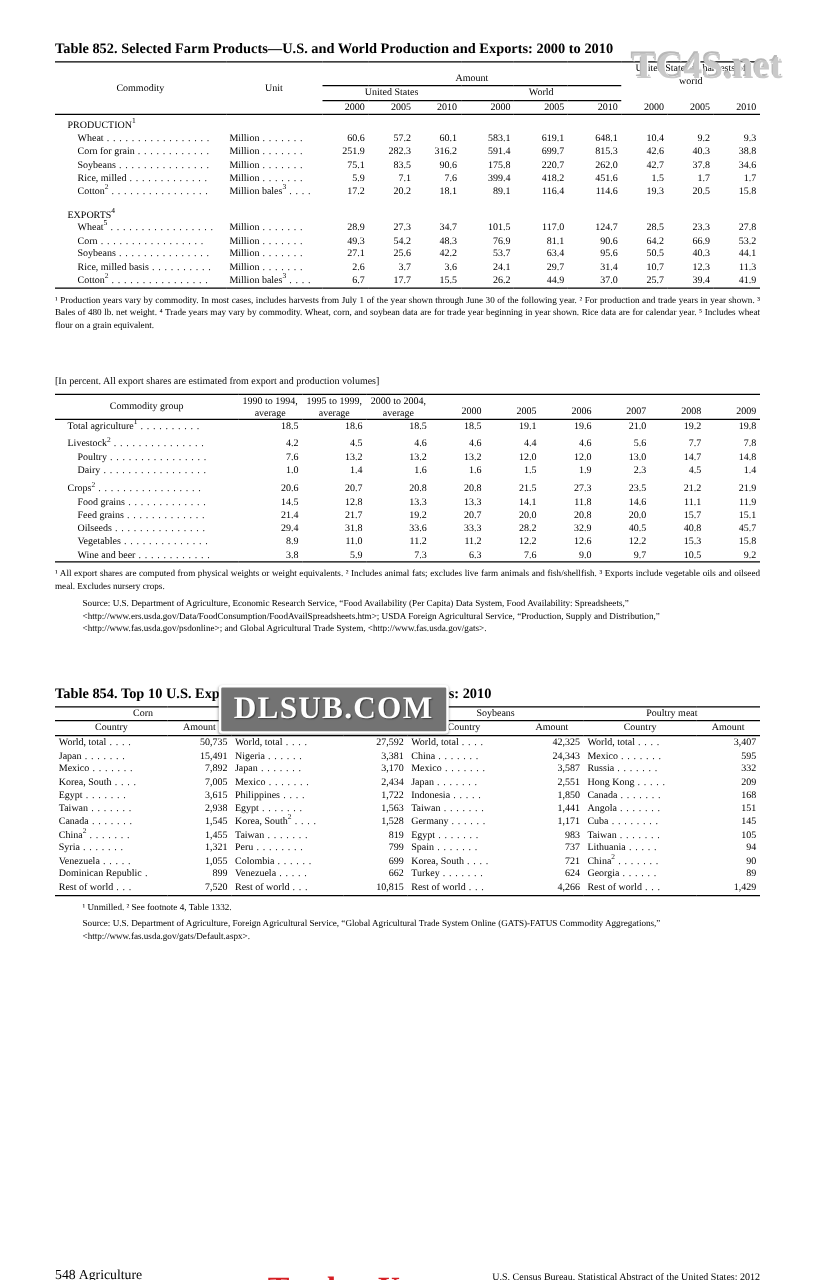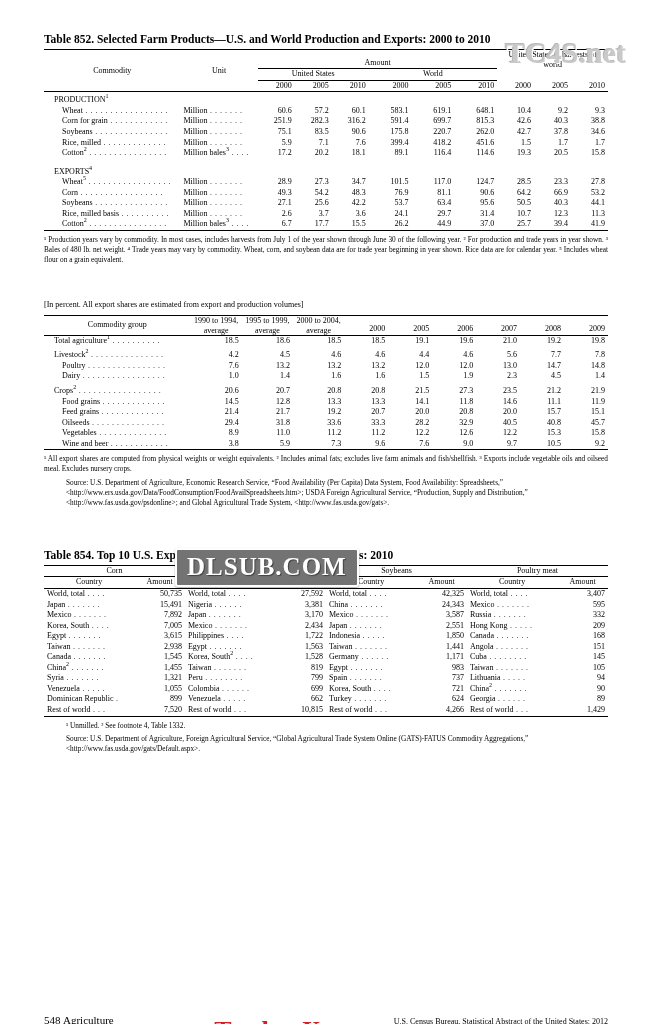--- a/index.html
+++ b/index.html
@@ -470,21 +470,21 @@
             <td class="num">12.6</td>
             <td class="num">12.2</td>
             <td class="num">15.3</td>
             <td class="num">15.8</td>
           </tr>
           <tr class="botline">
             <td class="lbl indent2"><span>Wine and beer</span><span class="leaders">  . . . . . . . . . . . . </span></td>
             <td class="num">3.8</td>
             <td class="num">5.9</td>
             <td class="num">7.3</td>
-            <td class="num">9.6</td>
+            <td class="num">6.3</td>
             <td class="num">7.6</td>
             <td class="num">9.0</td>
             <td class="num">9.7</td>
             <td class="num">10.5</td>
             <td class="num">9.2</td>
           </tr>
         </tbody>
     </table>
 
     <div class="footnotes">¹ All export shares are computed from physical weights or weight equivalents. ² Includes animal fats; excludes live farm animals and fish/shellfish. ³ Exports include vegetable oils and oilseed meal. Excludes nursery crops.</div>

